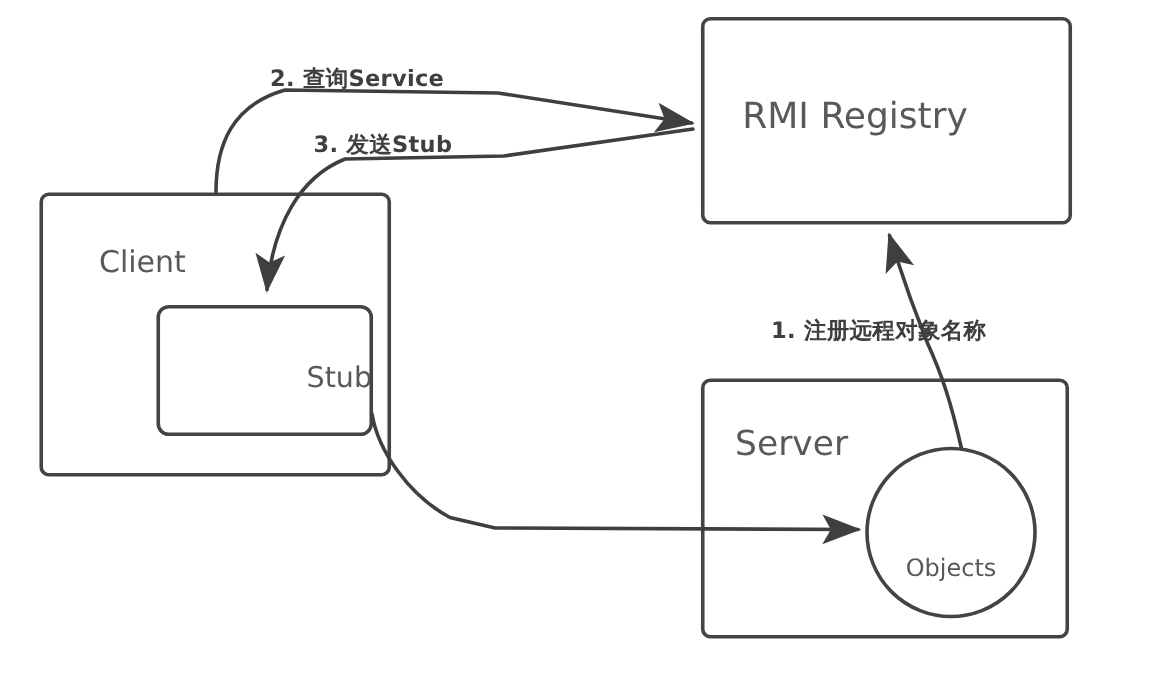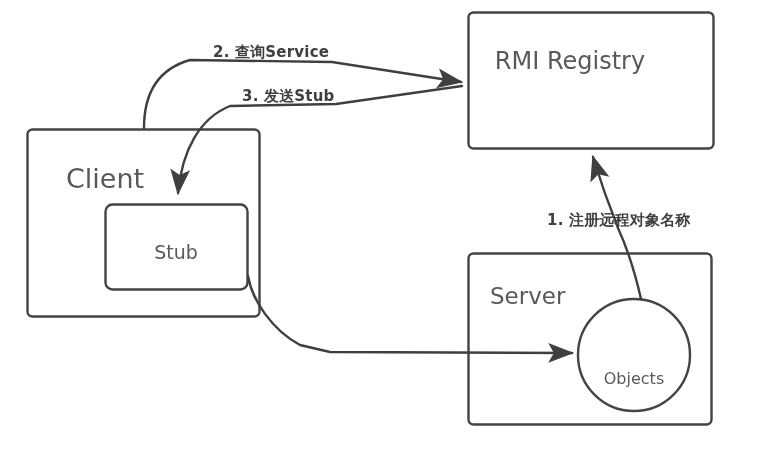--- a/index.html
+++ b/index.html
@@ -14,25 +14,24 @@
     line-height:1.15;
   }
   .edge-label{
     position:absolute;
     color:#3f3f3f;
     font-weight:bold;
     font-size:15px;
     letter-spacing:0.2px;
     font-family:"DejaVu Sans","Liberation Sans",sans-serif;
     white-space:pre;
-    margin-left:33px;
   }
-  .lbl-registry{left:468px;top:48px;width:204px;text-align:center;font-size:24px;}
-  .lbl-client{left:66px;top:163px;font-size:27px;}
-  .lbl-stub{left:104px;top:242px;width:144px;text-align:center;font-size:19px;}
+  .lbl-registry{left:468px;top:64px;width:204px;text-align:center;font-size:24px;}
+  .lbl-client{left:66px;top:163px;font-size:20px;}
+  .lbl-stub{left:104px;top:242px;width:144px;text-align:right;font-size:19px;}
   .lbl-server{left:490px;top:283px;font-size:23px;}
   .lbl-circle{left:578px;top:333px;width:112px;text-align:center;font-size:16px;}
   .lbl-circle span{display:block;}
   .el-2{left:180px;top:43px;}
   .el-3{left:209px;top:87px;}
   .el-1{left:514px;top:211px;}
   .el-4{left:283px;top:344px;}
 </style>
 </head>
 <body>

